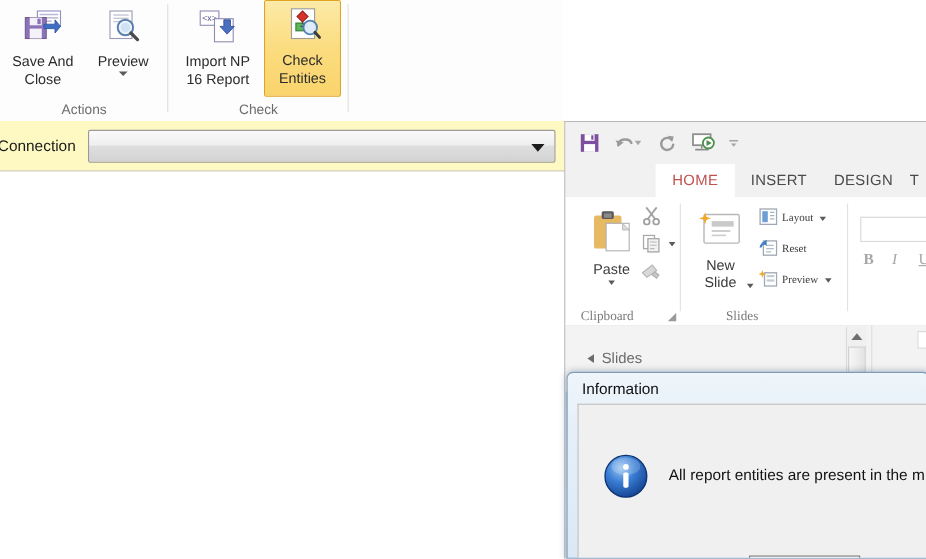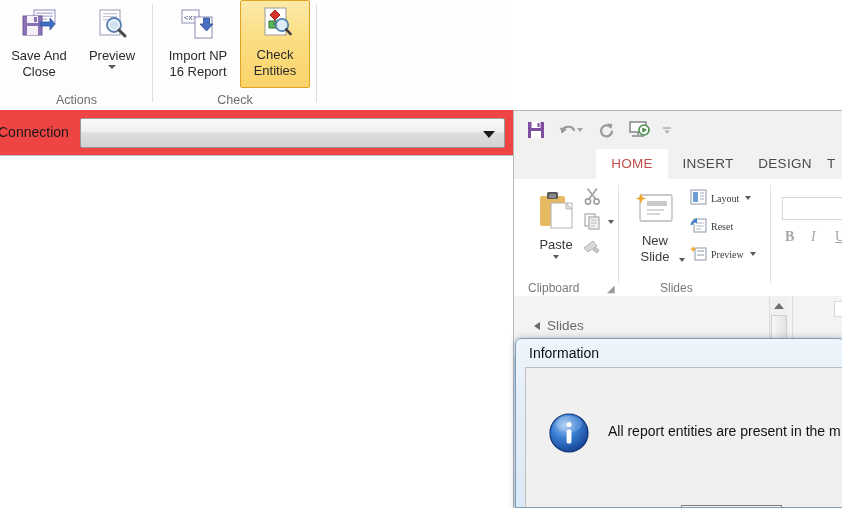--- a/index.html
+++ b/index.html
@@ -92,21 +92,21 @@
     border-left: 4px solid transparent;
     border-right: 4px solid transparent;
     border-top: 4px solid #5a5a5a;
   }
 
   
   .conn-bar {
     position: absolute;
     left: 0; top: 110px;
     width: 576px; height: 46px;
-    background: #ef4444;
+    background: #fef9c3;
     border-bottom: 1px solid #bcbcbc;
     box-sizing: border-box;
   }
   .conn-label {
     position: absolute;
     left: -2px; top: 14px;
     font-size: 14px;
     color: #1a1a1a;
     font-family: "Liberation Sans", sans-serif;
     white-space: nowrap;
@@ -188,21 +188,21 @@
     left: 0; top: 68px;
     width: 329px; height: 117px;
     background: #ffffff;
     border-bottom: 1px solid #d0d0d0;
   }
   .ppt-grp-label {
     position: absolute;
     bottom: 1px;
     font-size: 12px;
     color: #7a7a7a;
-    font-family: Liberation Sans, sans-serif;
+    font-family: Liberation Serif, serif;
     text-align: center;
   }
   .ppt-grp-sep {
     position: absolute;
     top: 6px;
     width: 1px; height: 98px;
     background: #e2e2e2;
   }
   .ppt-small-btn {
     position: absolute;

